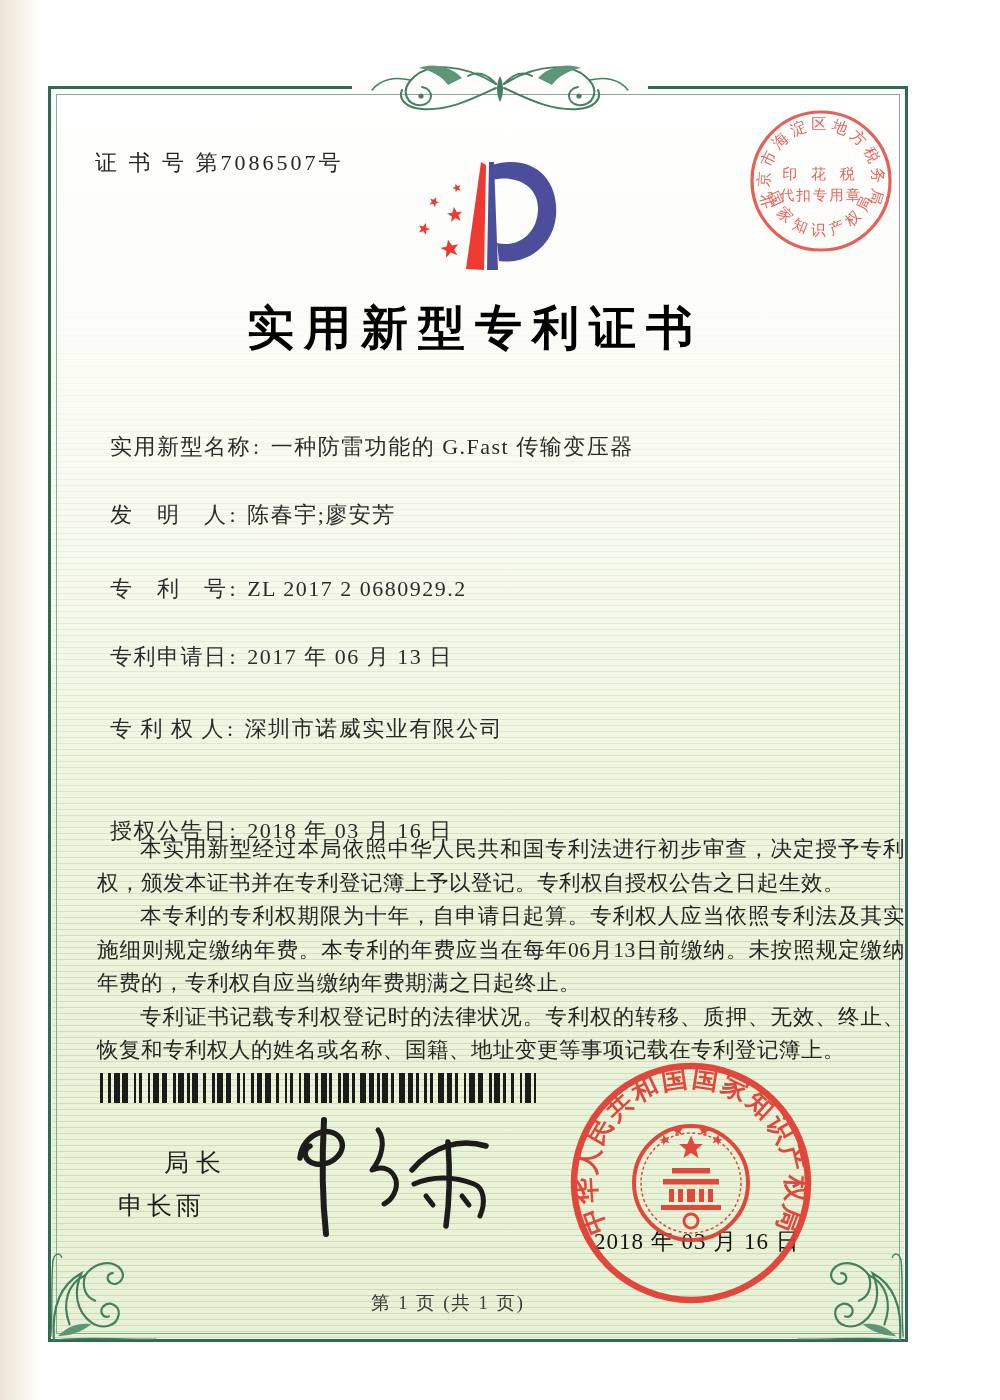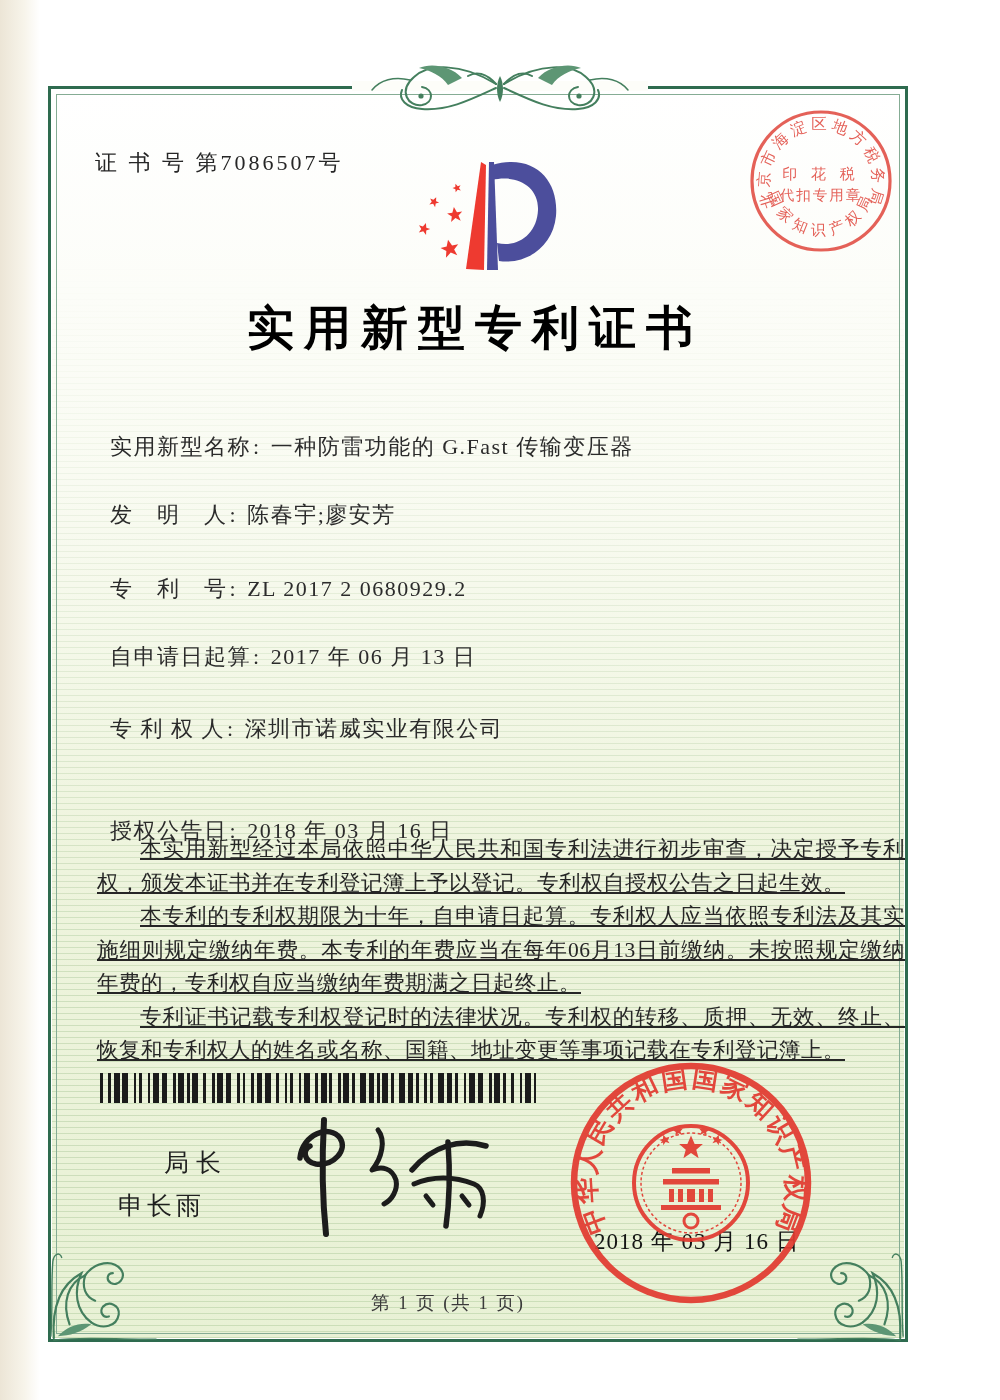--- a/index.html
+++ b/index.html
@@ -21,21 +21,21 @@
         mask-image:linear-gradient(180deg,transparent 0 14%,rgba(0,0,0,.45) 38%,#000 72%);}
   .ornament{position:absolute;z-index:3;}
   
   .content{position:absolute;inset:0;z-index:4;}
   .cert-no{position:absolute;left:95px;top:148px;font-size:22px;letter-spacing:3px;color:#262626;}
   .doc-title{position:absolute;left:50px;top:297px;width:850px;text-align:center;
         font-size:47px;font-weight:700;letter-spacing:10px;color:#000000;}
   .field{position:absolute;left:110px;font-size:22px;letter-spacing:1.5px;color:#2b2b2b;white-space:nowrap;}
   .field .colon{padding:0 10px 0 2px;}
   .paras{position:absolute;left:97px;top:833px;width:808px;font-size:21.5px;line-height:33.5px;
-        text-align:justify;color:#262626;letter-spacing:.5px;text-decoration:underline;}
+        text-align:justify;color:#262626;letter-spacing:.5px;}
   .paras p{margin:0;text-indent:2em;}
   .barcode{position:absolute;left:100px;top:1073px;width:458px;height:30px;overflow:hidden;
         white-space:nowrap;font-size:0;}
   .barcode span{display:inline-block;height:100%;}
   .barcode .bar{background:#1b1b1b;}
   .signer-title{position:absolute;left:118px;top:1146px;font-size:25px;letter-spacing:7px;color:#1f1f1f;
         font-family:"Liberation Sans","DejaVu Sans",sans-serif;margin-left:46px;}
   .signer-name{position:absolute;left:118px;top:1189px;font-size:25px;letter-spacing:4px;color:#1f1f1f;
         font-family:"Liberation Sans","DejaVu Sans",sans-serif;}
   .issue-date{position:absolute;left:594px;top:1226px;font-size:23px;letter-spacing:1px;color:#141414;z-index:6;}
@@ -163,21 +163,21 @@
     <div class="field" style="top:500px">
       <span>发　明　人</span><span class="colon">:</span><span>陈春宇;廖安芳</span>
     </div>
     <div class="field" style="top:432px">
       <span>实用新型名称</span><span class="colon">:</span><span>一种防雷功能的 G.Fast 传输变压器</span>
     </div>
     <div class="field" style="top:574px">
       <span>专　利　号</span><span class="colon">:</span><span>ZL 2017 2 0680929.2</span>
     </div>
     <div class="field" style="top:642px">
-      <span>自申请日起算</span><span class="colon">:</span><span>2017 年 06 月 13 日</span>
+      <span>专利申请日</span><span class="colon">:</span><span>2017 年 06 月 13 日</span>
     </div>
     <div class="field" style="top:714px">
       <span>专 利 权 人</span><span class="colon">:</span><span>深圳市诺威实业有限公司</span>
     </div>
     <div class="field" style="top:816px">
       <span>授权公告日</span><span class="colon">:</span><span>2018 年 03 月 16 日</span>
     </div>
 
     <div class="paras">
       <p>本实用新型经过本局依照中华人民共和国专利法进行初步审查，决定授予专利权，颁发本证书并在专利登记簿上予以登记。专利权自授权公告之日起生效。</p>

